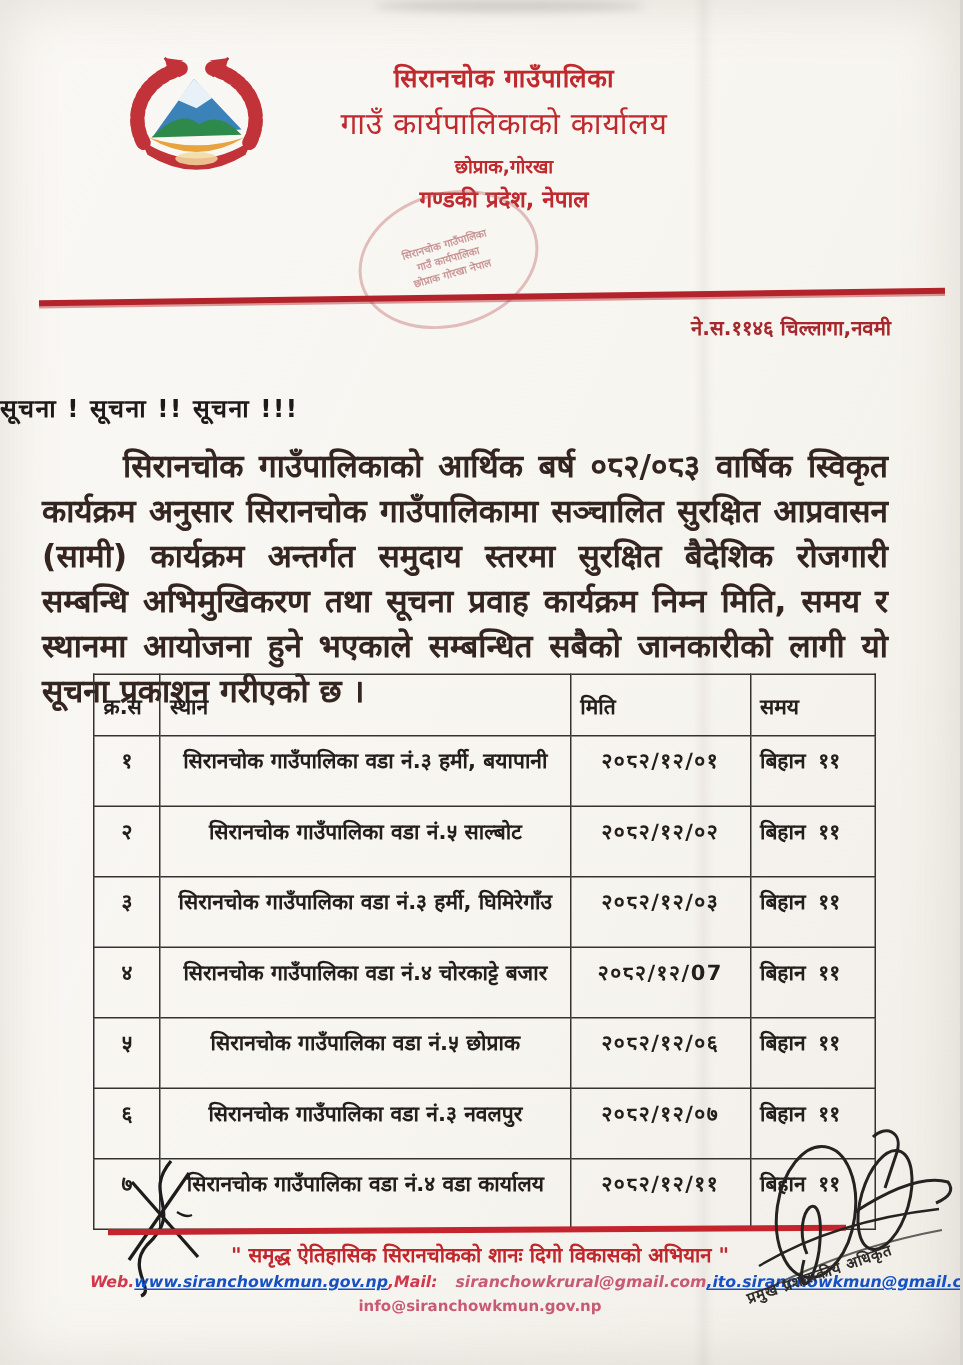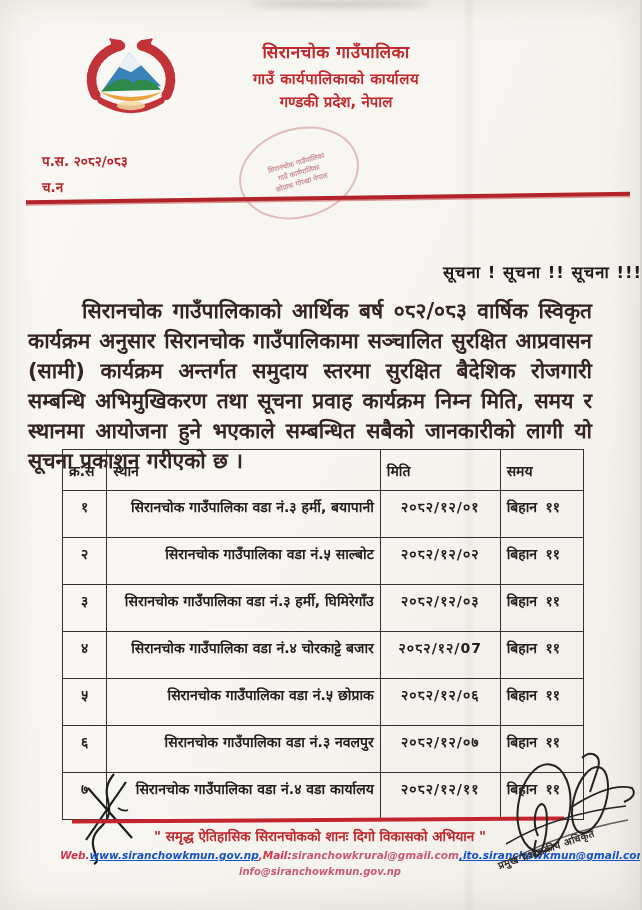--- a/index.html
+++ b/index.html
@@ -17,40 +17,40 @@
   }
   .crease{
     position:absolute;top:0;left:462px;width:14px;height:910px;
     background:linear-gradient(90deg,rgba(0,0,0,0) 0%,rgba(90,80,70,.06) 50%,rgba(0,0,0,0) 100%);
     pointer-events:none;
   }
   
   .emblem{position:absolute;left:78px;top:34px;width:106px;height:94px;}
   .title-block{position:absolute;left:186px;top:40px;width:300px;text-align:center;color:#bf2a2f;}
   .t-muni{font-size:17px;font-weight:bold;letter-spacing:.5px;}
-  .t-office{font-size:15px;font-weight:bold;margin-top:5px;letter-spacing:.5px;}
+  .t-office{font-size:20px;font-weight:normal;margin-top:5px;letter-spacing:.5px;}
   .t-addr{font-size:12.5px;font-weight:bold;margin-top:7px;}
   .t-prov{font-size:15px;font-weight:bold;margin-top:3px;}
   .ref-left{position:absolute;left:42px;top:148px;color:#b5262c;font-weight:bold;font-size:13.5px;line-height:26px;white-space:nowrap;}
   .header-stamp{
     position:absolute;left:238px;top:128px;width:118px;height:86px;
     border:2px solid rgba(186,95,98,.38);border-radius:50%;
     transform:rotate(-16deg);
     display:flex;flex-direction:column;justify-content:center;align-items:center;
     color:rgba(165,75,80,.55);font-size:7px;font-weight:bold;text-align:center;line-height:10px;
   }
   .divider{
     position:absolute;left:26px;top:196px;width:604px;height:3.5px;
     background:#b3232b;transform:rotate(-.8deg);
     box-shadow:0 1.5px 0 rgba(179,35,43,.45);
   }
   .ref-right{position:absolute;right:46px;top:208px;text-align:left;color:#a5282c;font-weight:bold;font-size:13.5px;line-height:23px;white-space:nowrap;}
   
   .notice-heading{
-    position:absolute;left:0;top:260px;width:642px;text-align:right;
+    position:absolute;left:0;top:260px;width:642px;text-align:left;
     color:#1d1a19;font-size:16.5px;font-weight:bold;letter-spacing:1px;
   }
   .body-para{
     position:absolute;left:28px;top:296px;width:564px;
     color:#342520;font-size:21px;font-weight:600;line-height:30px;
     text-align:justify;text-indent:54px;
   }
   
   table.schedule{
     position:absolute;left:62px;top:449px;width:522px;
@@ -61,44 +61,44 @@
     border:1.6px solid #363230;
     padding:2px 6px;vertical-align:top;
   }
   table.schedule th{height:36px;font-size:14px;font-weight:bold;text-align:left;vertical-align:middle;}
   table.schedule td{height:38px;padding-top:6px;}
   .col-sn{width:8.5%;}
   .col-place{width:52.5%;}
   .col-date{width:23%;}
   .col-time{width:16%;}
   td.c-sn{text-align:center;}
-  td.c-place{text-align:right;padding-left:8px;}
+  td.c-place{text-align:center;padding-left:8px;}
   td.c-date{text-align:center;letter-spacing:1px;}
   td.c-time{text-align:left;padding-left:9px;white-space:nowrap;font-family:Liberation Mono, monospace;}
   
   .sig-left{position:absolute;left:74px;top:768px;width:70px;height:100px;}
   .footer-line{
     position:absolute;left:72px;top:818px;width:492px;height:3.5px;
     background:#c3242e;transform:rotate(-.35deg);
   }
   .slogan{
     position:absolute;left:70px;top:827px;width:500px;text-align:center;
     color:#c0272d;font-size:13.5px;font-weight:bold;
   }
   .contact1{
     position:absolute;left:60px;top:849px;width:520px;text-align:center;
     font-size:10.5px;font-weight:bold;font-style:italic;white-space:nowrap;
   }
   .contact2{
     position:absolute;left:60px;top:866px;width:520px;text-align:center;
-    font-size:10px;font-weight:bold;font-style:italic;color:#c85a74;
+    font-size:10px;font-weight:bold;color:#c85a74;
   }
   .red-it{color:#d2374b;}
   .link-blue{color:#1551c4;text-decoration:underline;}
-  .pink{color:#c85a74;}
+  .pink{color:#c85a74;margin-left:12px;}
   .stamp-right{position:absolute;left:486px;top:748px;width:156px;height:158px;}
   .stamp-right .stamp-text{
     position:absolute;left:8px;top:86px;width:150px;
     transform:rotate(-19deg);
     color:#2f2c2a;font-size:10px;font-weight:bold;letter-spacing:.5px;white-space:nowrap;
   }
   .smudge-top{
     position:absolute;left:250px;top:0;width:180px;height:8px;
     background:rgba(120,115,110,.25);filter:blur(3px);border-radius:50%;
   }
@@ -122,37 +122,35 @@
     <polygon points="46,34 58,18 72,32 60,40" fill="#e8f1f8"></polygon>
     <path d="M26,62 Q48,40 62,52 Q78,42 94,60 Z" fill="#2d8a4b"></path>
     <path d="M24,62 Q60,84 96,62 Q60,74 24,62 Z" fill="#e8a33d"></path>
     <path d="M18,64 Q60,92 102,64 L97,75 Q60,98 23,75 Z" fill="#c23239"></path>
     <ellipse cx="60" cy="78" rx="16" ry="5" fill="#f2d9a0" opacity=".85"></ellipse>
   </svg>
 
   <div class="title-block">
     <div class="t-muni">सिरानचोक गाउँपालिका</div>
     <div class="t-office">गाउँ कार्यपालिकाको कार्यालय</div>
+    <div class="t-addr">छोप्राक,गोरखा</div>
     <div class="t-prov">गण्डकी प्रदेश, नेपाल</div>
   </div>
 
-  <div class="ref-left">
-    <div>प.स. २०८२/०८३</div>
-    <div>च.न</div>
-  </div>
 
   <div class="header-stamp">
     <div>सिरानचोक गाउँपालिका</div>
     <div>गाउँ कार्यपालिका</div>
     <div>छोप्राक गोरखा नेपाल</div>
   </div>
 
   <div class="divider"></div>
 
   <div class="ref-right">
+    <div>ने.स.११४६ चिल्लागा,नवमी</div>
   </div>
 
   <div class="notice-heading">सूचना ! सूचना !!  सूचना !!!</div>
   <div class="body-para">सिरानचोक गाउँपालिकाको आर्थिक बर्ष ०८२/०८३ वार्षिक स्विकृत कार्यक्रम अनुसार सिरानचोक गाउँपालिकामा सञ्चालित सुरक्षित आप्रवासन (सामी) कार्यक्रम अन्तर्गत समुदाय स्तरमा सुरक्षित बैदेशिक रोजगारी सम्बन्धि अभिमुखिकरण तथा सूचना प्रवाह कार्यक्रम निम्न मिति, समय र स्थानमा आयोजना हुने भएकाले सम्बन्धित सबैको जानकारीको लागी यो सूचना प्रकाशन गरीएको छ ।</div>
 
   <table class="schedule">
     <colgroup>
       <col class="col-sn">
         <col class="col-place">
         <col class="col-date">

